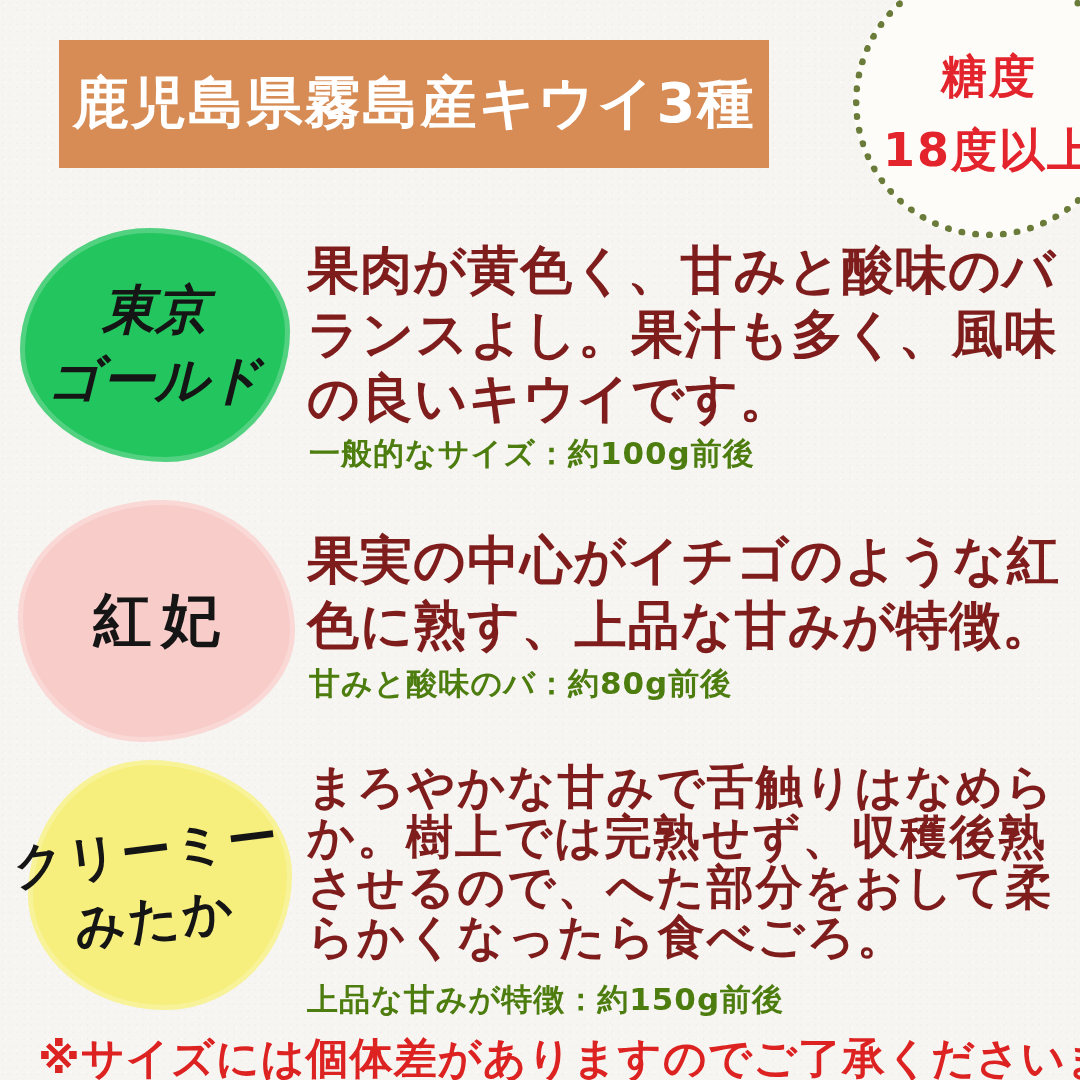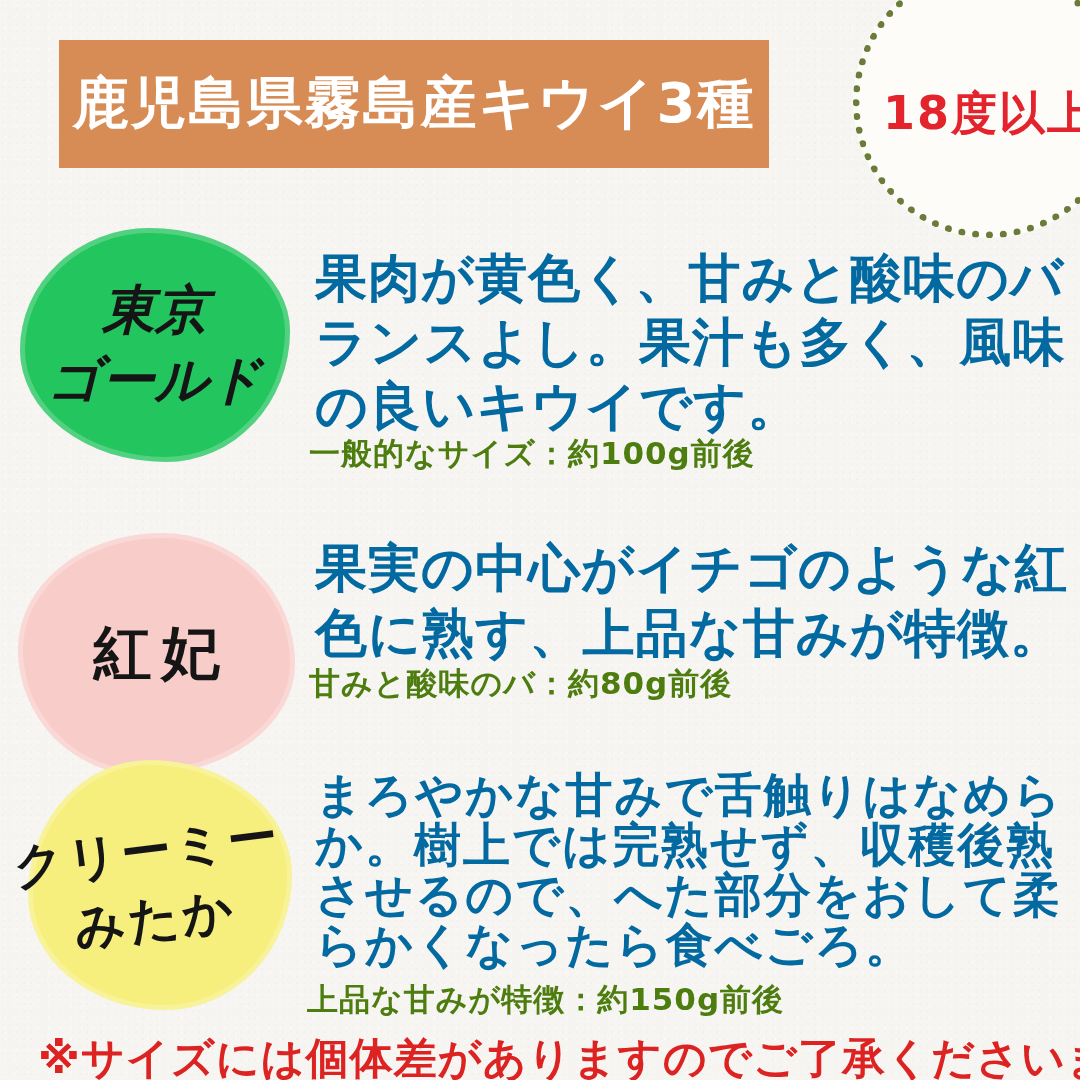--- a/index.html
+++ b/index.html
@@ -47,43 +47,43 @@
 
   .blob1 {
     left: 20px; top: 228px; width: 270px; height: 234px;
     background: #22c55e;
     border-radius: 48% 52% 46% 54% / 52% 44% 56% 48%;
     font-size: 53px; line-height: 1.32;
     box-shadow: inset 0 0 0 5px rgba(255,255,255,0.22);
     font-style: italic;
   }
   .blob2 {
-    left: 18px; top: 533px; width: 277px; height: 242px;
+    left: 18px; top: 500px; width: 277px; height: 242px;
     background: #f8cdc9;
     border-radius: 52% 48% 55% 45% / 48% 54% 46% 52%;
     font-size: 58px;
     box-shadow: inset 0 0 0 5px rgba(255,255,255,0.22);
     font-family: Liberation Serif, serif;
   }
   .blob2 .blob-name { letter-spacing: 10px; text-indent: 10px; }
   .blob3 {
     left: 28px; top: 760px; width: 264px; height: 250px;
     background: #f6ef7d;
     border-radius: 46% 54% 48% 52% / 54% 46% 54% 46%;
     font-size: 50px; line-height: 1.35;
     box-shadow: inset 0 0 0 5px rgba(255,255,255,0.22);
   }
   .blob3 .blob-name {
     transform: rotate(-7deg);
     width: 300px; margin-left: -18px; letter-spacing: 3px;
   }
 
   .desc {
-    position: absolute; left: 307px; margin: 8px;
-    color: #0369a1; font-weight: bold; white-space: pre-line;
+    position: absolute; left: 307px; margin: 0;
+    color: #7f1d1d; font-weight: bold; white-space: pre-line;
   }
   .desc1 { top: 238px; width: 765px; font-size: 52px; line-height: 64px; letter-spacing: 1px; }
   .desc2 { top: 528px; width: 775px; font-size: 52px; line-height: 65px; letter-spacing: 1px; }
   .desc3 { top: 762px; width: 780px; font-size: 47px; line-height: 50px; letter-spacing: 2px; }
 
   .size {
     position: absolute; margin: 0;
     color: #4d7c0f; font-weight: bold; font-size: 31px; letter-spacing: 1px;
     white-space: nowrap;
   }
@@ -98,20 +98,21 @@
   }
 </style>
 </head>
 <body>
 
 <div class="banner">
   <span>鹿児島県霧島産キウイ3種</span>
 </div>
 
 <div class="badge">
+  <span>糖度</span>
   <span>18度以上</span>
 </div>
 
 <section>
   <div class="blob blob1">
     <span class="blob-name">東京
 ゴールド</span>
   </div>
   <p class="desc desc1">果肉が黄色く、甘みと酸味のバ
 ランスよし。果汁も多く、風味

